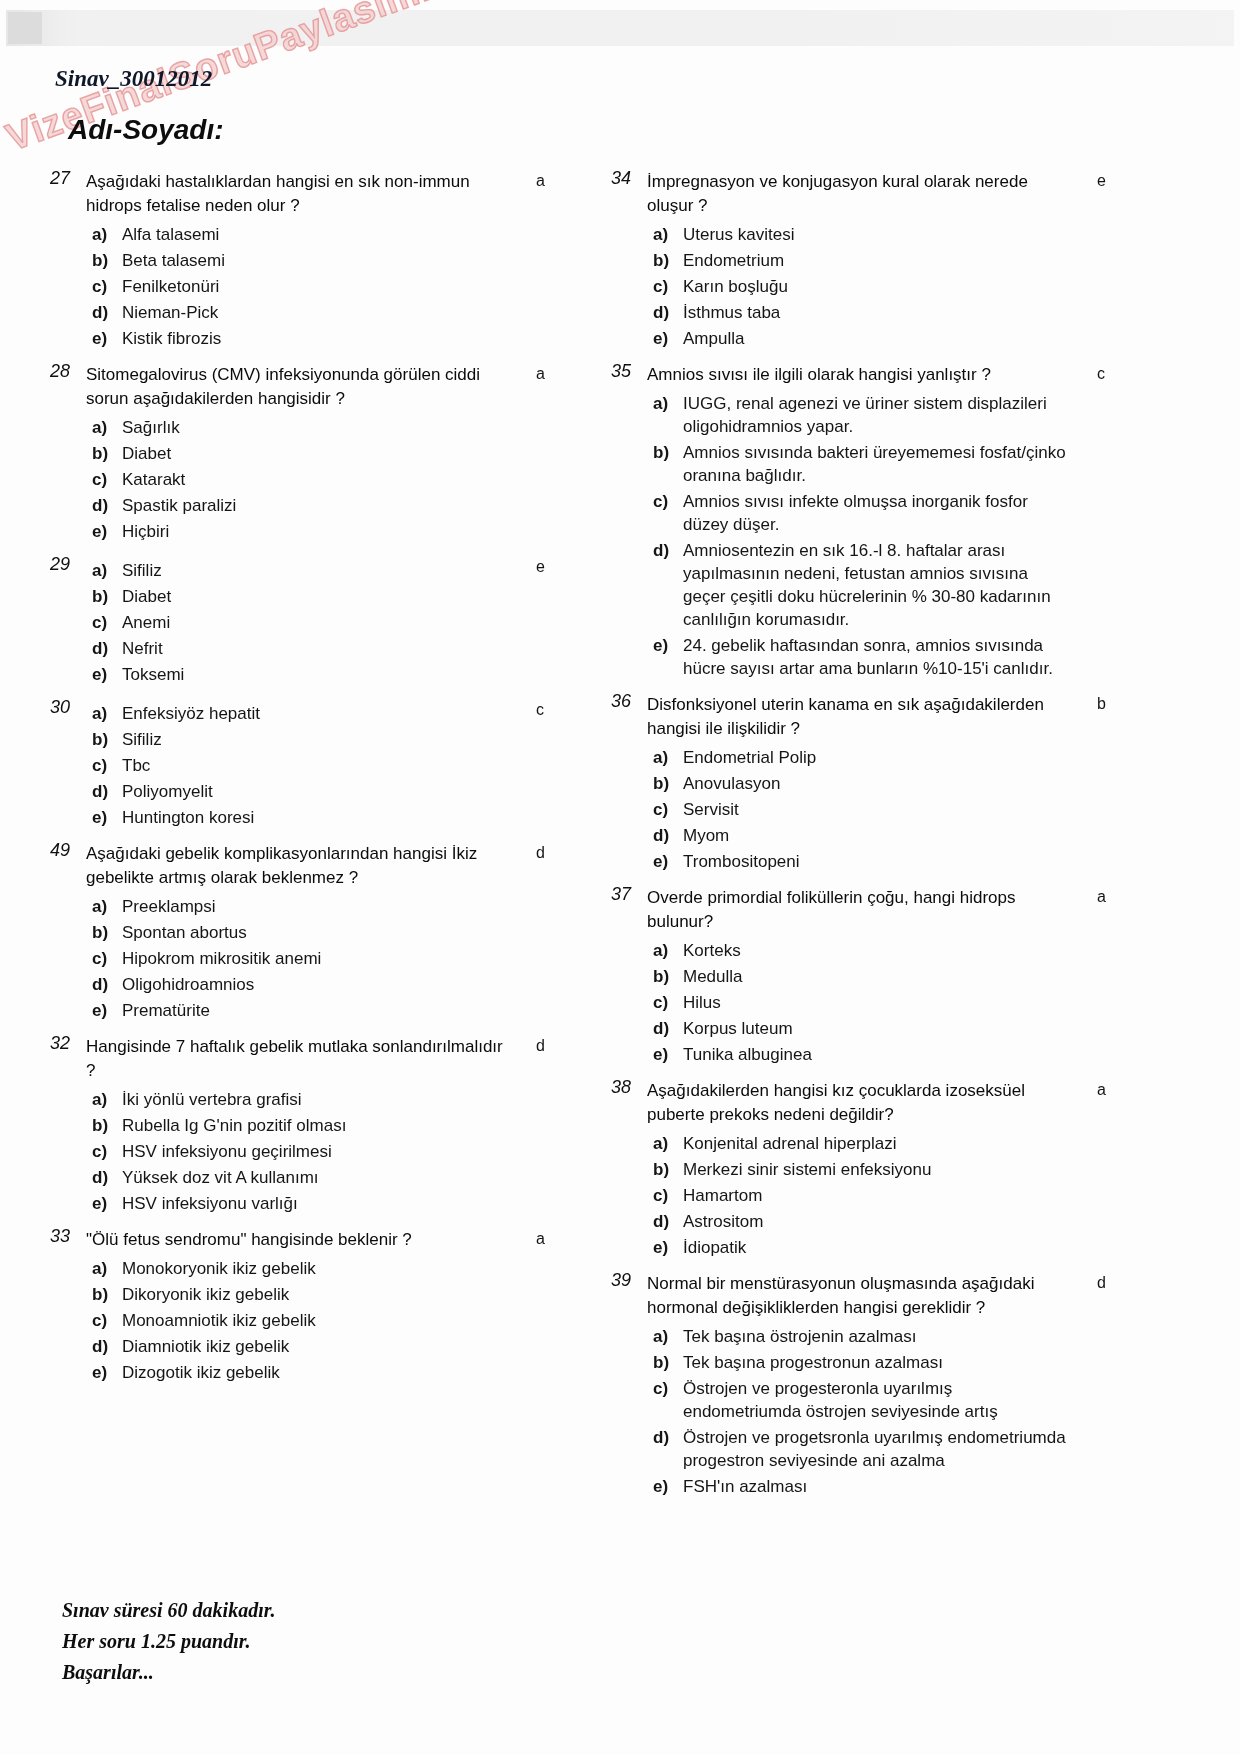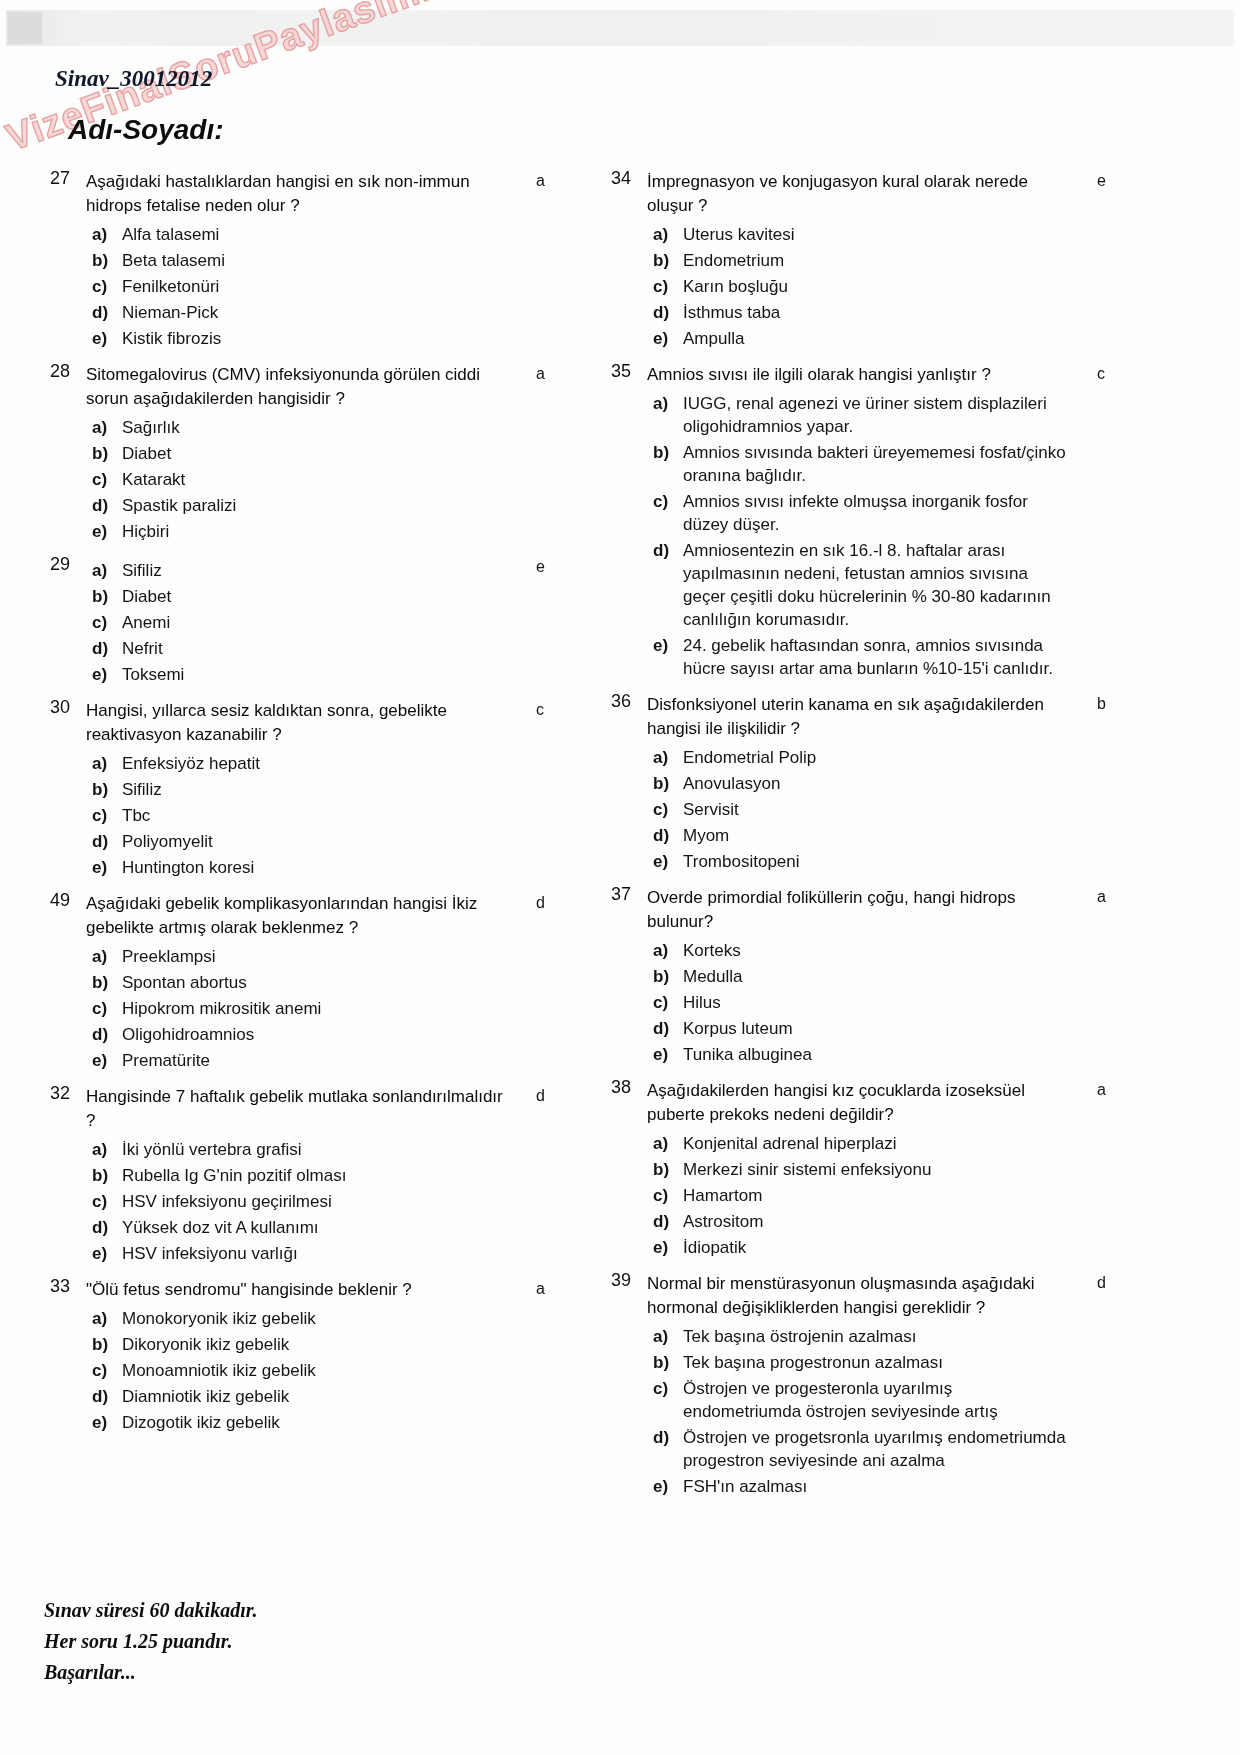--- a/index.html
+++ b/index.html
@@ -35,29 +35,29 @@
   }
   .name-label {
     position:absolute; top:114px; left:68px;
     font-family:Liberation Sans, sans-serif; font-weight:bold; font-style:italic;
     font-size:28px; color:#0d0d0d;
   }
   .columns { position:absolute; top:170px; left:50px; display:flex; gap:55px; }
   .col { width:506px; flex:none; }
 
   .question { display:flex; margin-bottom:10px; }
-  .qnum { flex:none; width:36px; font-size:18px; margin-top:-2px; color:#101010; }
+  .qnum { flex:none; width:36px; font-size:18px; margin-top:-2px; color:#101010;font-style:italic; }
   .qbody { flex:none; width:420px; }
   .qtext { font-weight:normal; font-size:17px; line-height:24px; margin-bottom:5px; color:#0b0b0b; }
   .opt { display:flex; font-size:17px; line-height:23px; margin:3px 0; }
   .olet { flex:none; width:30px; padding-left:6px; font-weight:bold; }
   .otext { flex:1; }
   .qans { flex:none; width:50px; padding-left:30px; padding-top:2px; font-size:16px; }
 
-  .footer { position:absolute; top:1595px; left:44px;
+  .footer { position:absolute; top:1595px; left:62px;
     font-family:"Liberation Serif", serif; font-weight:bold; font-style:italic;
     font-size:20px; line-height:31px; color:#0d0d0d;
   }
 </style>
 </head>
 <body>
 
 <div class="page">
   <div class="scan-band"></div>
   <div class="watermark">VizeFinalSoruPaylasimi.com</div>
@@ -149,21 +149,20 @@
                 <span class="olet">e)</span>
                 <span class="otext">Toksemi</span>
               </div>
             </div>
     </div>
     <div class="qans">e</div>
   </div>
         <div class="question">
     <div class="qnum">30</div>
     <div class="qbody">
-      <div class="qtext">Hangisi, yıllarca sesiz kaldıktan sonra, gebelikte reaktivasyon kazanabilir ?</div>
       <div class="opts">
               <div class="opt">
                 <span class="olet">a)</span>
                 <span class="otext">Enfeksiyöz hepatit</span>
               </div>
               <div class="opt">
                 <span class="olet">b)</span>
                 <span class="otext">Sifiliz</span>
               </div>
               <div class="opt">

